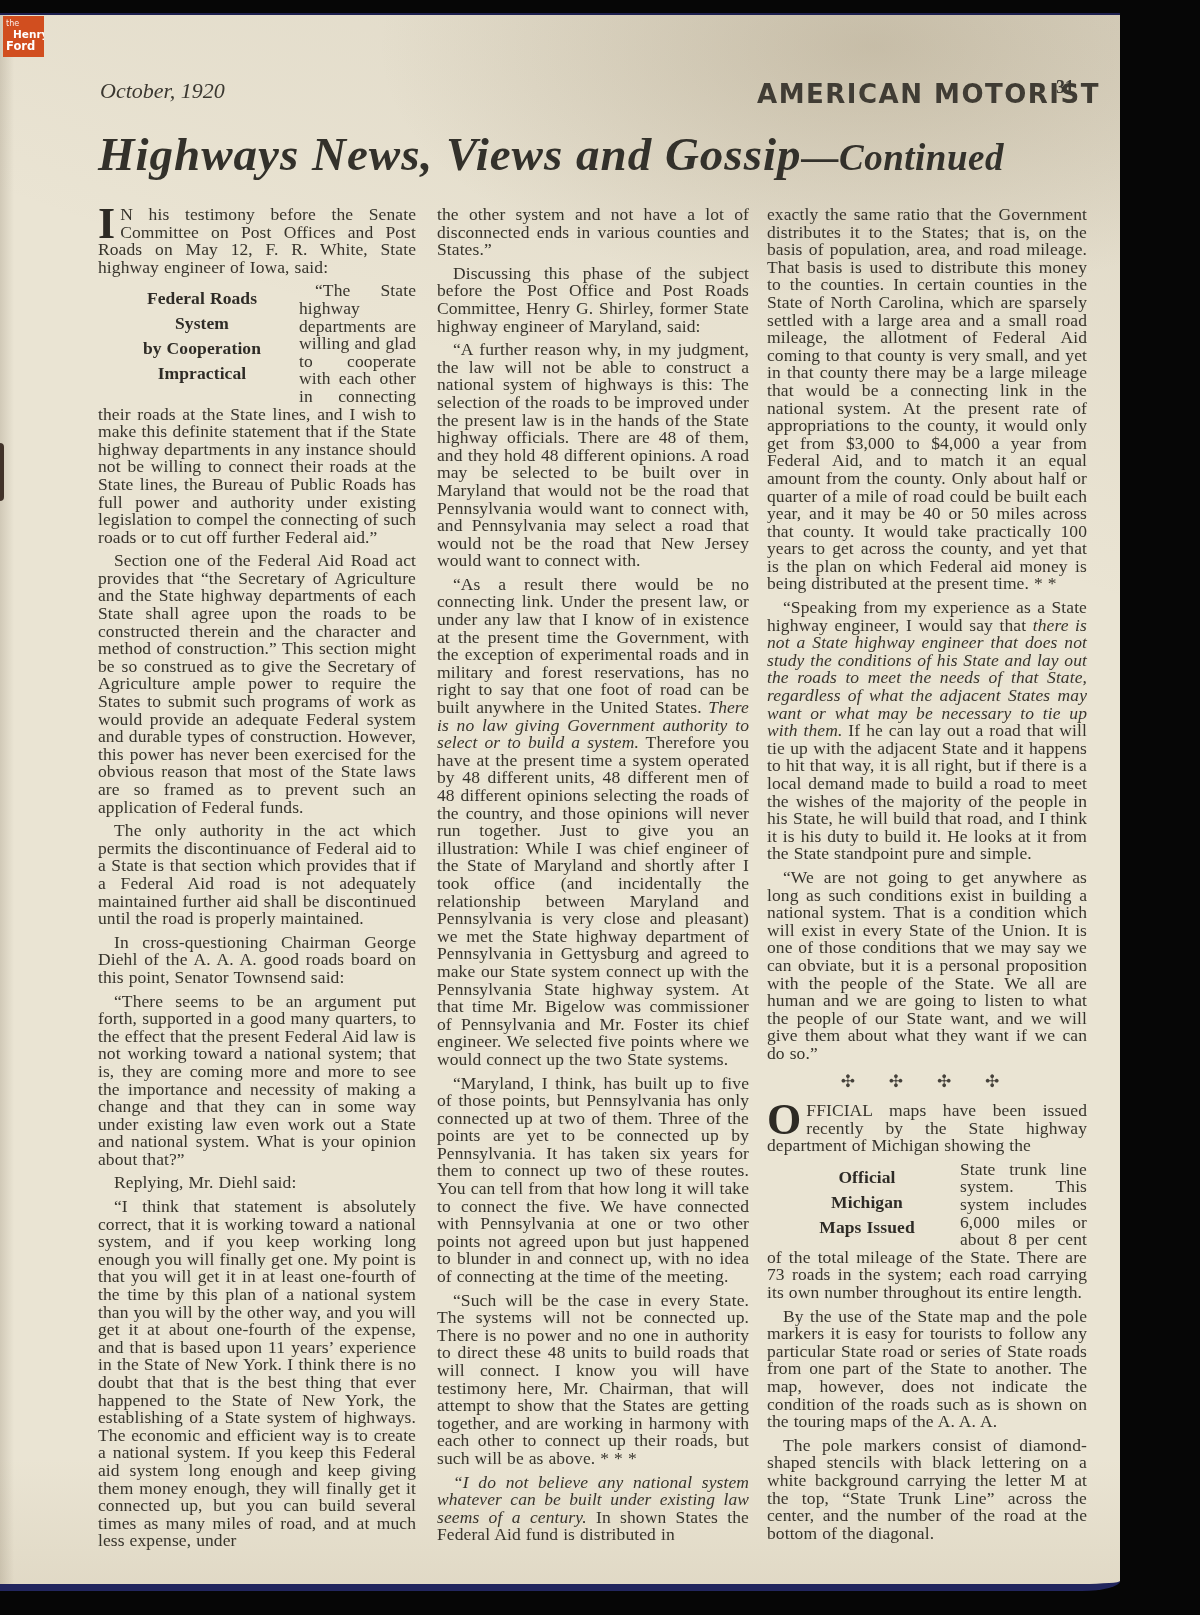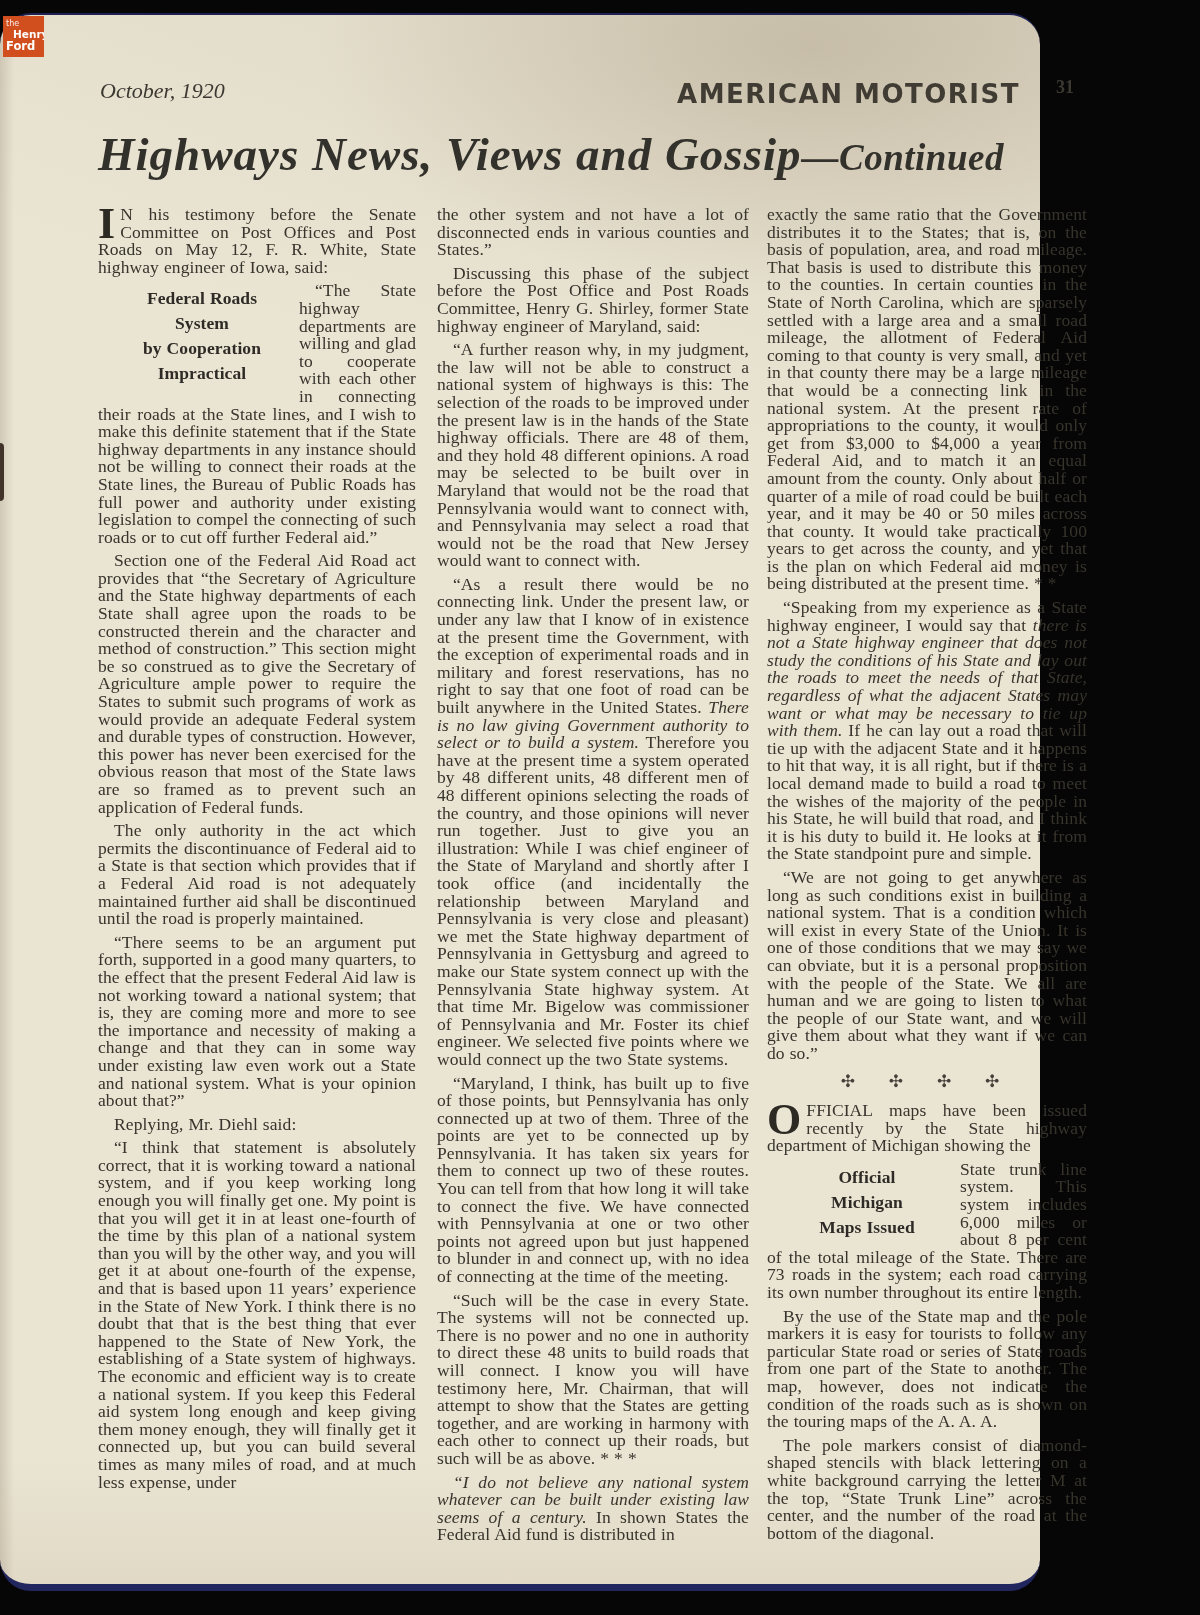--- a/index.html
+++ b/index.html
@@ -2,32 +2,31 @@
 <html><head>
 <meta charset="utf-8">
 <style>
   html,body { margin:0; padding:0; background:#000; }
   .canvas {
     position:relative; width:1200px; height:1615px; overflow:hidden;
     background:#060606;
     font-family:"Liberation Serif","DejaVu Serif",serif;
   }
   .page {
-    position:absolute; left:0; top:13px; width:1040px; height:1578px;
+    position:absolute; left:0; top:13px; width:1120px; height:1578px;
     box-sizing:border-box;
     background:
       linear-gradient(90deg, rgba(95,80,58,0.18), rgba(95,80,58,0) 14px),
       radial-gradient(ellipse 900px 460px at 78% 2%, rgba(138,122,92,0.30), rgba(138,122,92,0) 55%),
       linear-gradient(200deg, rgba(120,104,78,0.10), rgba(0,0,0,0) 30%),
       linear-gradient(0deg, rgba(168,152,118,0.14), rgba(0,0,0,0) 8%),
       #eae4d3;
     border-top:2px solid #1d2050;
     border-bottom:7px solid #22265e;
     border-bottom-right-radius:38px 10px;
-    border-radius:31px;
   }
   .edge-notch {
     position:absolute; left:-2px; top:428px; width:6px; height:58px;
     background:#42332a; border-radius:0 4px 4px 0;
   }
   
   .logo {
     position:absolute; left:3px; top:1px; width:41px; height:41px;
     background:#d14e1f; color:#fff;
     font-family:"DejaVu Sans","Liberation Sans",sans-serif;
@@ -104,20 +103,21 @@
         <p class="para noind"><span class="dropcap">I</span><span>N his testimony before the Senate Committee on Post Offices and Post Roads on May 12, F. R. White, State highway engineer of Iowa, said:</span></p>
         <div class="inset">
           <div>Federal Roads</div>
           <div>System</div>
           <div>by Cooperation</div>
           <div>Impractical</div>
         </div>
         <p class="para"><span>“The State highway departments are willing and glad to cooperate with each other in connecting their roads at the State lines, and I wish to make this definite statement that if the State highway departments in any instance should not be willing to connect their roads at the State lines, the Bureau of Public Roads has full power and authority under existing legislation to compel the connecting of such roads or to cut off further Federal aid.”</span></p>
         <p class="para"><span>Section one of the Federal Aid Road act provides that “the Secretary of Agriculture and the State highway departments of each State shall agree upon the roads to be constructed therein and the character and method of construction.” This section might be so construed as to give the Secretary of Agriculture ample power to require the States to submit such programs of work as would provide an adequate Federal system and durable types of construction. However, this power has never been exercised for the obvious reason that most of the State laws are so framed as to prevent such an application of Federal funds.</span></p>
         <p class="para"><span>The only authority in the act which permits the discontinuance of Federal aid to a State is that section which provides that if a Federal Aid road is not adequately maintained further aid shall be discontinued until the road is properly maintained.</span></p>
+        <p class="para"><span>In cross-questioning Chairman George Diehl of the A. A. A. good roads board on this point, Senator Townsend said:</span></p>
         <p class="para"><span>“There seems to be an argument put forth, supported in a good many quarters, to the effect that the present Federal Aid law is not working toward a national system; that is, they are coming more and more to see the importance and necessity of making a change and that they can in some way under existing law even work out a State and national system. What is your opinion about that?”</span></p>
         <p class="para"><span>Replying, Mr. Diehl said:</span></p>
         <p class="para"><span>“I think that statement is absolutely correct, that it is working toward a national system, and if you keep working long enough you will finally get one. My point is that you will get it in at least one-fourth of the time by this plan of a national system than you will by the other way, and you will get it at about one-fourth of the expense, and that is based upon 11 years’ experience in the State of New York. I think there is no doubt that that is the best thing that ever happened to the State of New York, the establishing of a State system of highways. The economic and efficient way is to create a national system. If you keep this Federal aid system long enough and keep giving them money enough, they will finally get it connected up, but you can build several times as many miles of road, and at much less expense, under</span></p>
       </div>
     <div class="col col2">
         <p class="para noind"><span>the other system and not have a lot of disconnected ends in various counties and States.”</span></p>
         <p class="para"><span>Discussing this phase of the subject before the Post Office and Post Roads Committee, Henry G. Shirley, former State highway engineer of Maryland, said:</span></p>
         <p class="para"><span>“A further reason why, in my judgment, the law will not be able to construct a national system of highways is this:  The selection of the roads to be improved under the present law is in the hands of the State highway officials. There are 48 of them, and they hold 48 different opinions.  A road may be selected to be built over in Maryland that would not be the road that Pennsylvania would want to connect with, and Pennsylvania may select a road that would not be the road that New Jersey would want to connect with.</span></p>
         <p class="para"><span>“As a result there would be no connecting link.  Under the present law, or under any law that I know of in existence at the present time the Government, with the exception of experimental roads and in military and forest reservations, has no right to say that one foot of road can be built anywhere in the United States.  </span><span class="it">There is no law giving Government authority to select or to build a system.</span><span>  Therefore you have at the present time a system operated by 48 different units, 48 different men of 48 different opinions selecting the roads of the country, and those opinions will never run together.  Just to give you an illustration: While I was chief engineer of the State of Maryland and shortly after I took office (and incidentally the relationship between Maryland and Pennsylvania is very close and pleasant) we met the State highway department of Pennsylvania in Gettysburg and agreed to make our State system connect up with the Pennsylvania State highway system.  At that time Mr. Bigelow was commissioner of Pennsylvania and Mr. Foster its chief engineer.  We selected five points where we would connect up the two State systems.</span></p>
         <p class="para"><span>“Maryland, I think, has built up to five of those points, but Pennsylvania has only connected up at two of them. Three of the points are yet to be connected up by Pennsylvania.  It has taken six years for them to connect up two of these routes.  You can tell from that how long it will take to connect the five.  We have connected with Pennsylvania at one or two other points not agreed upon but just happened to blunder in and connect up, with no idea of connecting at the time of the meeting.</span></p>

